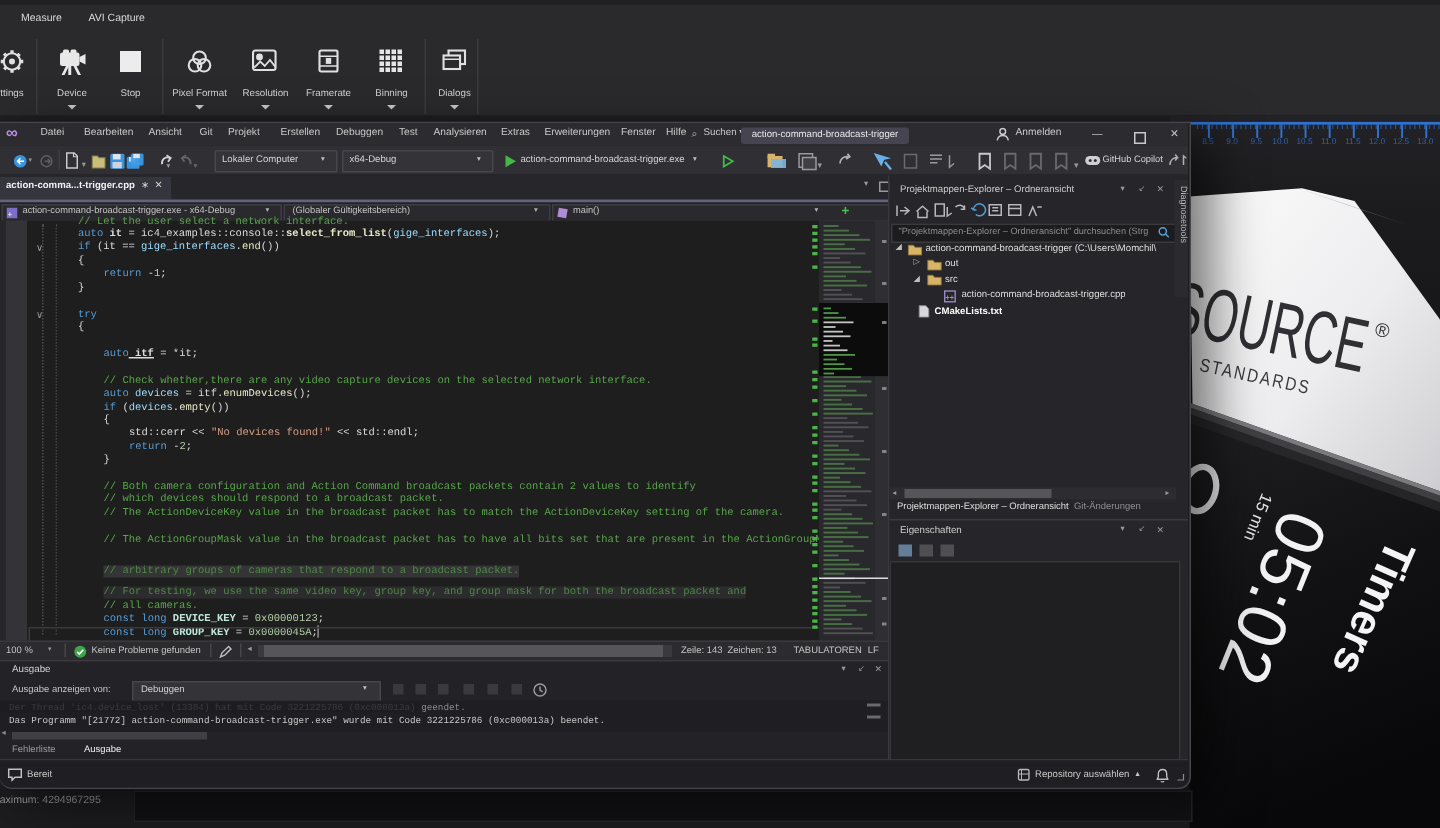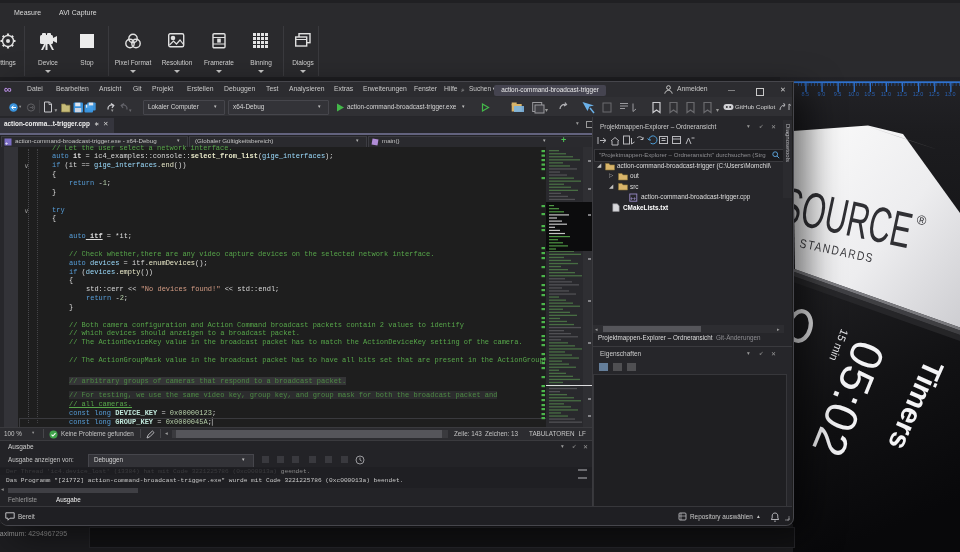--- a/index.html
+++ b/index.html
@@ -376,26 +376,26 @@
 <div class="abs" style="left:52px;top:214.40px;height:8.85px;font:7px/8.85px 'Liberation Mono',monospace;white-space:pre"><span style="color:#dcdcdc;">{</span></div>
 <div class="abs" style="left:69px;top:232.10px;height:8.85px;font:7px/8.85px 'Liberation Mono',monospace;white-space:pre"><span style="color:#569cd6;">auto</span><span style="color:#dcdcdc;font-weight:700;text-decoration:underline"> itf</span><span style="color:#dcdcdc;"> = *</span><span style="color:#dcdcdc;">it</span><span style="color:#dcdcdc;">;</span></div>
 <div class="abs" style="left:69px;top:249.80px;height:8.85px;font:7px/8.85px 'Liberation Mono',monospace;white-space:pre"><span style="color:#57a64a;text-align:center;">// Check whether,there are any video capture devices on the selected network interface.</span></div>
 <div class="abs" style="left:69px;top:258.65px;height:8.85px;font:7px/8.85px 'Liberation Mono',monospace;white-space:pre"><span style="color:#569cd6;">auto</span><span style="color:#9cdcfe;"> devices</span><span style="color:#dcdcdc;"> = </span><span style="color:#dcdcdc;">itf</span><span style="color:#dcdcdc;">.</span><span style="color:#e8e8c8;">enumDevices</span><span style="color:#dcdcdc;">();</span></div>
 <div class="abs" style="left:69px;top:267.50px;height:8.85px;font:7px/8.85px 'Liberation Mono',monospace;white-space:pre"><span style="color:#569cd6;">if</span><span style="color:#dcdcdc;"> (</span><span style="color:#9cdcfe;">devices</span><span style="color:#dcdcdc;">.</span><span style="color:#e8e8c8;">empty</span><span style="color:#dcdcdc;">())</span></div>
 <div class="abs" style="left:69px;top:276.35px;height:8.85px;font:7px/8.85px 'Liberation Mono',monospace;white-space:pre"><span style="color:#dcdcdc;">{</span></div>
 <div class="abs" style="left:86px;top:285.20px;height:8.85px;font:7px/8.85px 'Liberation Mono',monospace;white-space:pre"><span style="color:#dcdcdc;">std</span><span style="color:#dcdcdc;">::</span><span style="color:#dcdcdc;">cerr</span><span style="color:#dcdcdc;"> &lt;&lt; </span><span style="color:#d69d85;">"No devices found!"</span><span style="color:#dcdcdc;"> &lt;&lt; </span><span style="color:#dcdcdc;">std</span><span style="color:#dcdcdc;">::</span><span style="color:#dcdcdc;">endl</span><span style="color:#dcdcdc;">;</span></div>
 <div class="abs" style="left:86px;top:294.05px;height:8.85px;font:7px/8.85px 'Liberation Mono',monospace;white-space:pre"><span style="color:#569cd6;">return</span><span style="color:#dcdcdc;"> -</span><span style="color:#b5cea8;">2</span><span style="color:#dcdcdc;">;</span></div>
 <div class="abs" style="left:69px;top:302.90px;height:8.85px;font:7px/8.85px 'Liberation Mono',monospace;white-space:pre"><span style="color:#dcdcdc;">}</span></div>
 <div class="abs" style="left:69px;top:320.60px;height:8.85px;font:7px/8.85px 'Liberation Mono',monospace;white-space:pre"><span style="color:#57a64a;">// Both camera configuration and Action Command broadcast packets contain 2 values to identify</span></div>
-<div class="abs" style="left:69px;top:329.45px;height:8.85px;font:7px/8.85px 'Liberation Mono',monospace;white-space:pre"><span style="color:#57a64a;">// which devices should anzeigen to a broadcast packet.</span></div>
+<div class="abs" style="left:69px;top:329.45px;height:8.85px;font:7px/8.85px 'Liberation Mono',monospace;white-space:pre"><span style="color:#57a64a;">// which devices should respond to a broadcast packet.</span></div>
 <div class="abs" style="left:69px;top:338.30px;height:8.85px;font:7px/8.85px 'Liberation Mono',monospace;white-space:pre"><span style="color:#57a64a;">// The ActionDeviceKey value in the broadcast packet has to match the ActionDeviceKey setting of the camera.</span></div>
 <div class="abs" style="left:69px;top:356.00px;height:8.85px;font:7px/8.85px 'Liberation Mono',monospace;white-space:pre"><span style="color:#57a64a;">// The ActionGroupMask value in the broadcast packet has to have all bits set that are present in the ActionGroupMask</span></div>
 <div class="abs" style="left:69px;top:377px;height:8.85px;font:7px/8.85px 'Liberation Mono',monospace;white-space:pre"><span style="color:#4d8a44;background:rgba(75,75,80,0.5)">// arbitrary groups of cameras that respond to a broadcast packet.</span></div>
 <div class="abs" style="left:69px;top:391.40px;height:8.85px;font:7px/8.85px 'Liberation Mono',monospace;white-space:pre"><span style="color:#4d8a44;background:rgba(80,80,85,0.3)">// For testing, we use the same video key, group key, and group mask for both the broadcast packet and</span></div>
-<div class="abs" style="left:69px;top:400.25px;height:8.85px;font:7px/8.85px 'Liberation Mono',monospace;white-space:pre"><span style="color:#57a64a;text-decoration:underline;">// all cameras.</span></div>
+<div class="abs" style="left:69px;top:400.25px;height:8.85px;font:7px/8.85px 'Liberation Mono',monospace;white-space:pre"><span style="color:#57a64a;">// all cameras.</span></div>
 <div class="abs" style="left:69px;top:409.10px;height:8.85px;font:7px/8.85px 'Liberation Mono',monospace;white-space:pre"><span style="color:#569cd6;">const</span><span style="color:#dcdcdc;"> </span><span style="color:#569cd6;">long</span><span style="color:#dcdcdc;"> </span><span style="color:#bfe6da;font-weight:700">DEVICE_KEY</span><span style="color:#dcdcdc;"> = </span><span style="color:#b5cea8;">0x00000123</span><span style="color:#dcdcdc;">;</span></div>
 <div class="abs" style="left:69px;top:417.95px;height:8.85px;font:7px/8.85px 'Liberation Mono',monospace;white-space:pre"><span style="color:#569cd6;">const</span><span style="color:#dcdcdc;"> </span><span style="color:#569cd6;">long</span><span style="color:#dcdcdc;"> </span><span style="color:#bfe6da;font-weight:700">GROUP_KEY</span><span style="color:#dcdcdc;"> = </span><span style="color:#b5cea8;">0x0000045A</span><span style="color:#dcdcdc;">;</span><span style="color:#dcdcdc;">▏</span></div>
 <div class="abs" style="left:19px;top:417.6px;width:526px;height:9px;background:transparent;border:1px solid #3a3a3e"></div>
 <div class="abs" style="left:546px;top:147px;width:37px;height:280px;background:#29292d"></div>
 <div class="abs" style="left:583px;top:147px;width:9px;height:280px;background:#2f2f33"></div>
 <div class="abs" style="left:546px;top:147px;width:46px;height:280px;overflow:hidden">
       <svg width="46" height="280" viewBox="546 147 46 280">
         <rect x="549" y="150.0" width="10" height="1.3" fill="#4e7a48" opacity="0.85"></rect>
         <rect x="549" y="153.1" width="17" height="1.3" fill="#4e7a48" opacity="0.85"></rect>
         <rect x="549" y="156.1" width="24" height="1.3" fill="#4e7a48" opacity="0.85"></rect>

